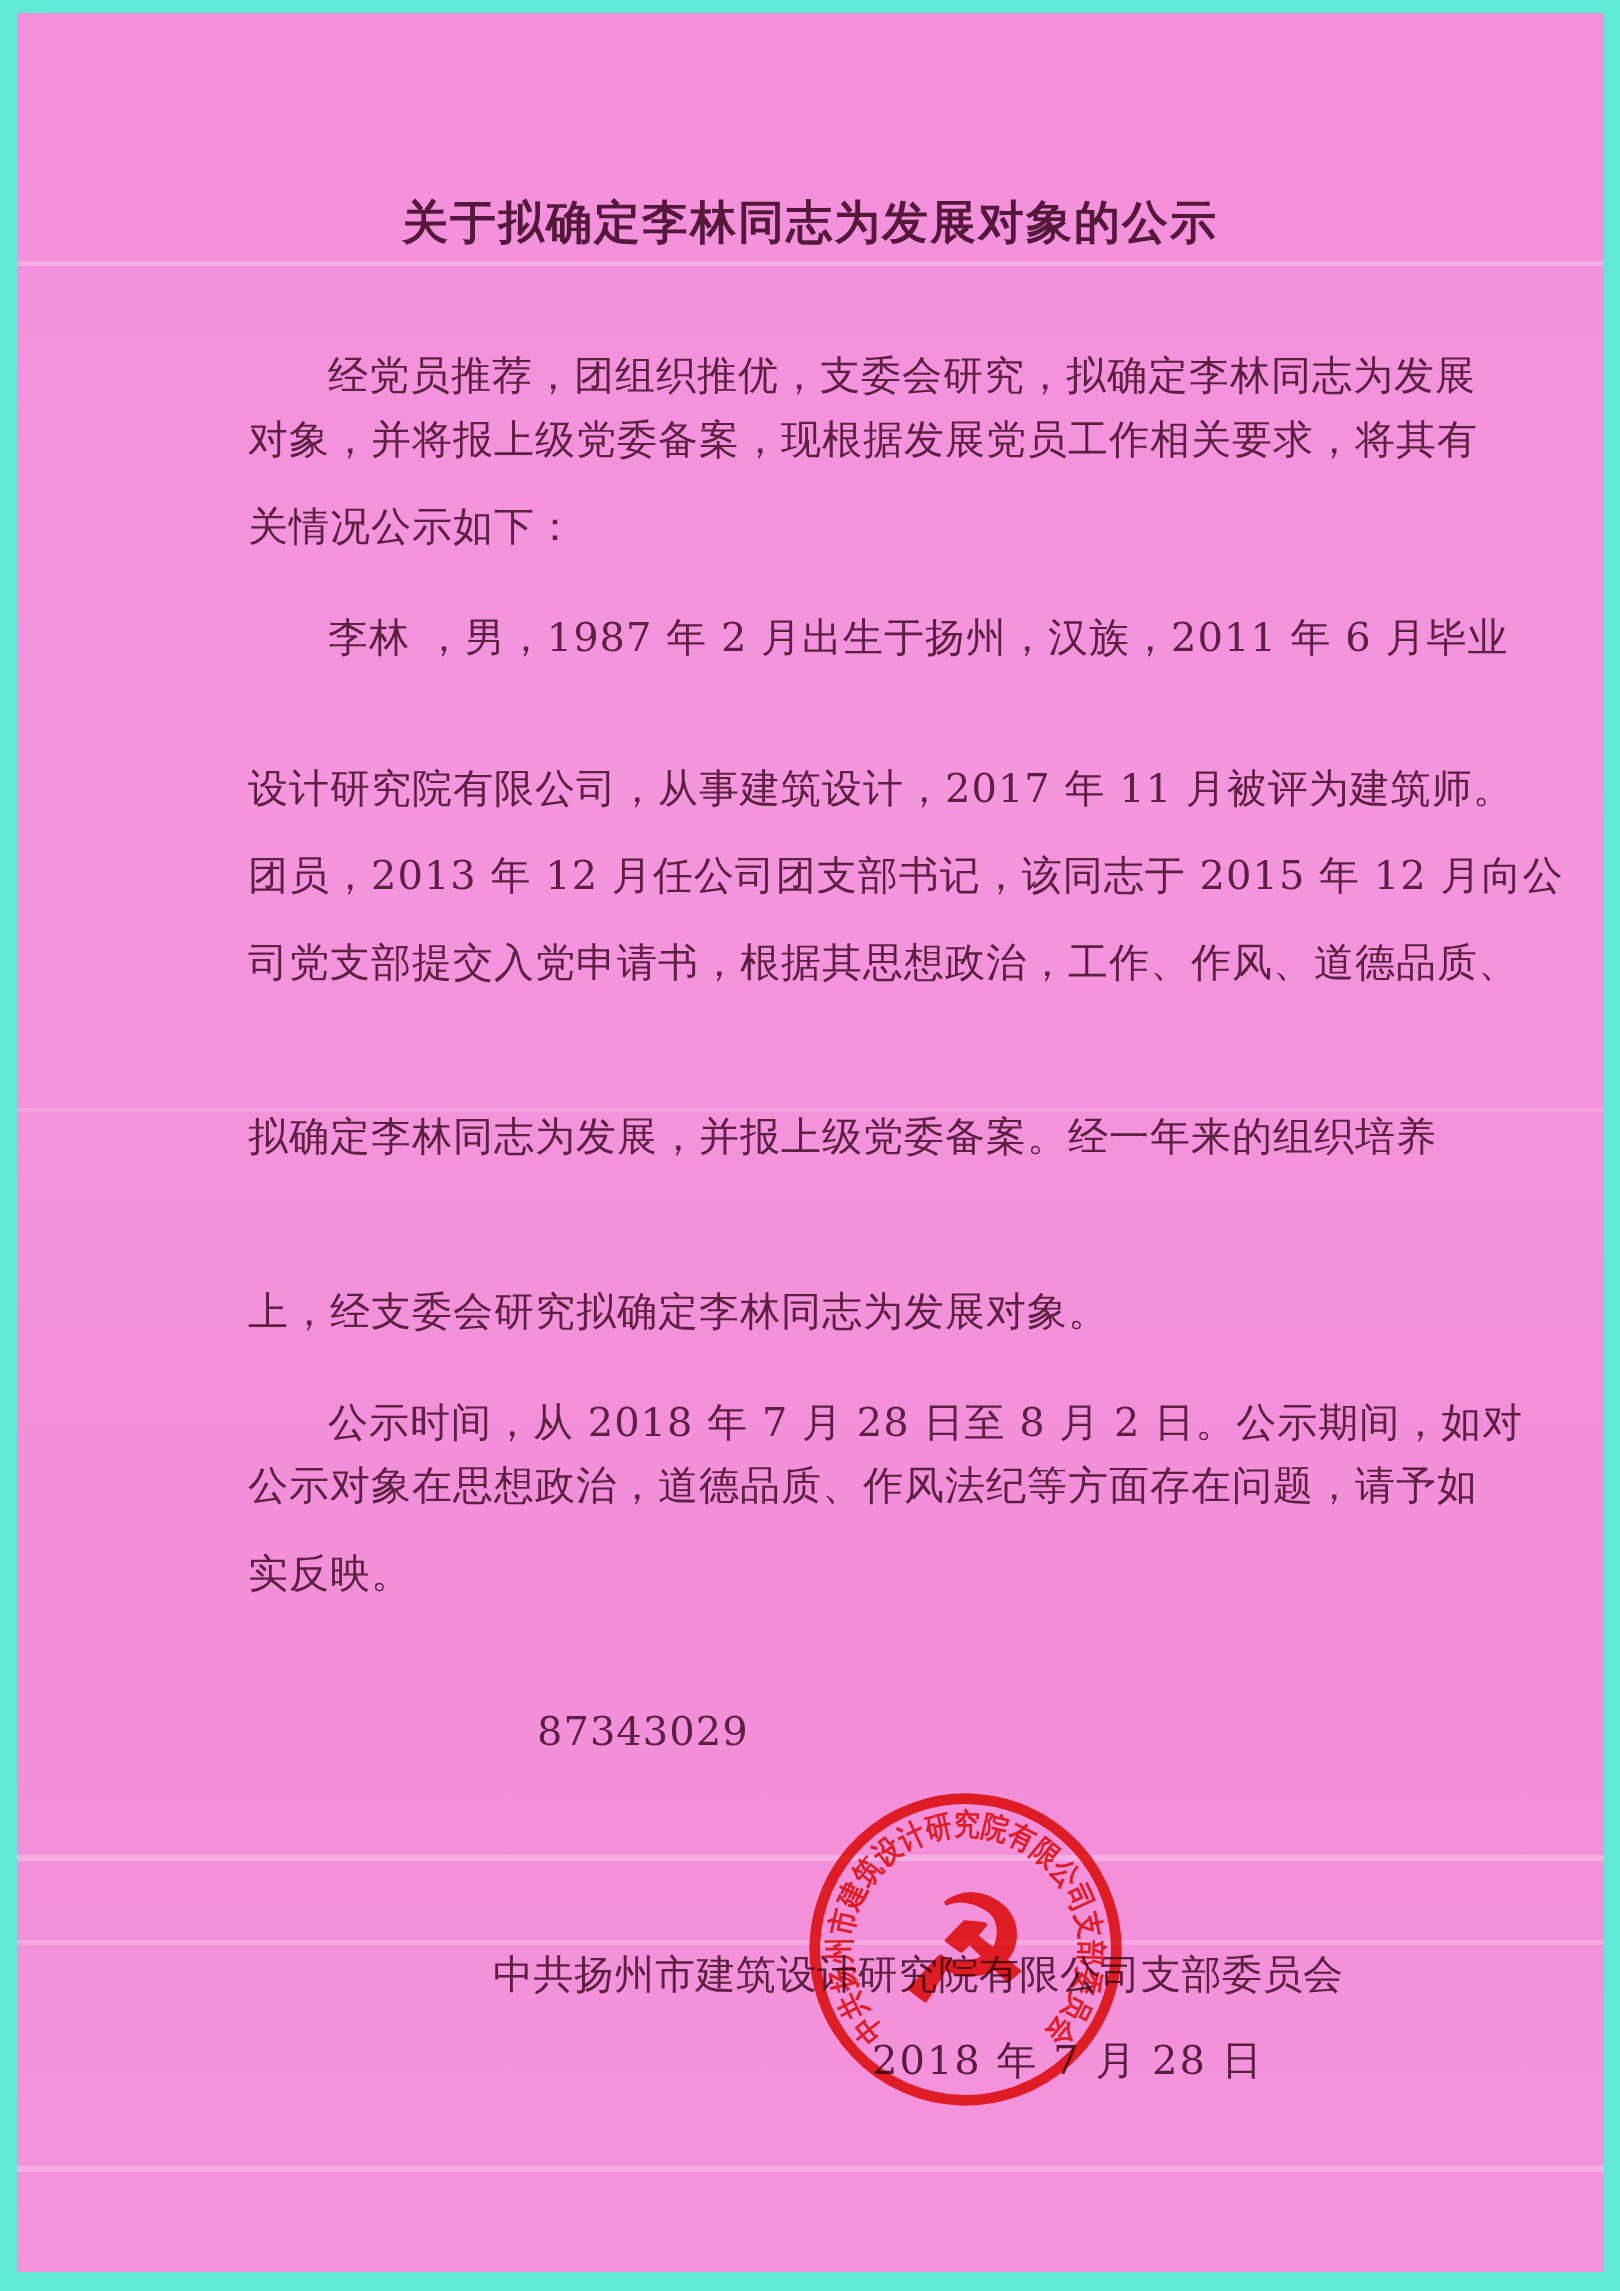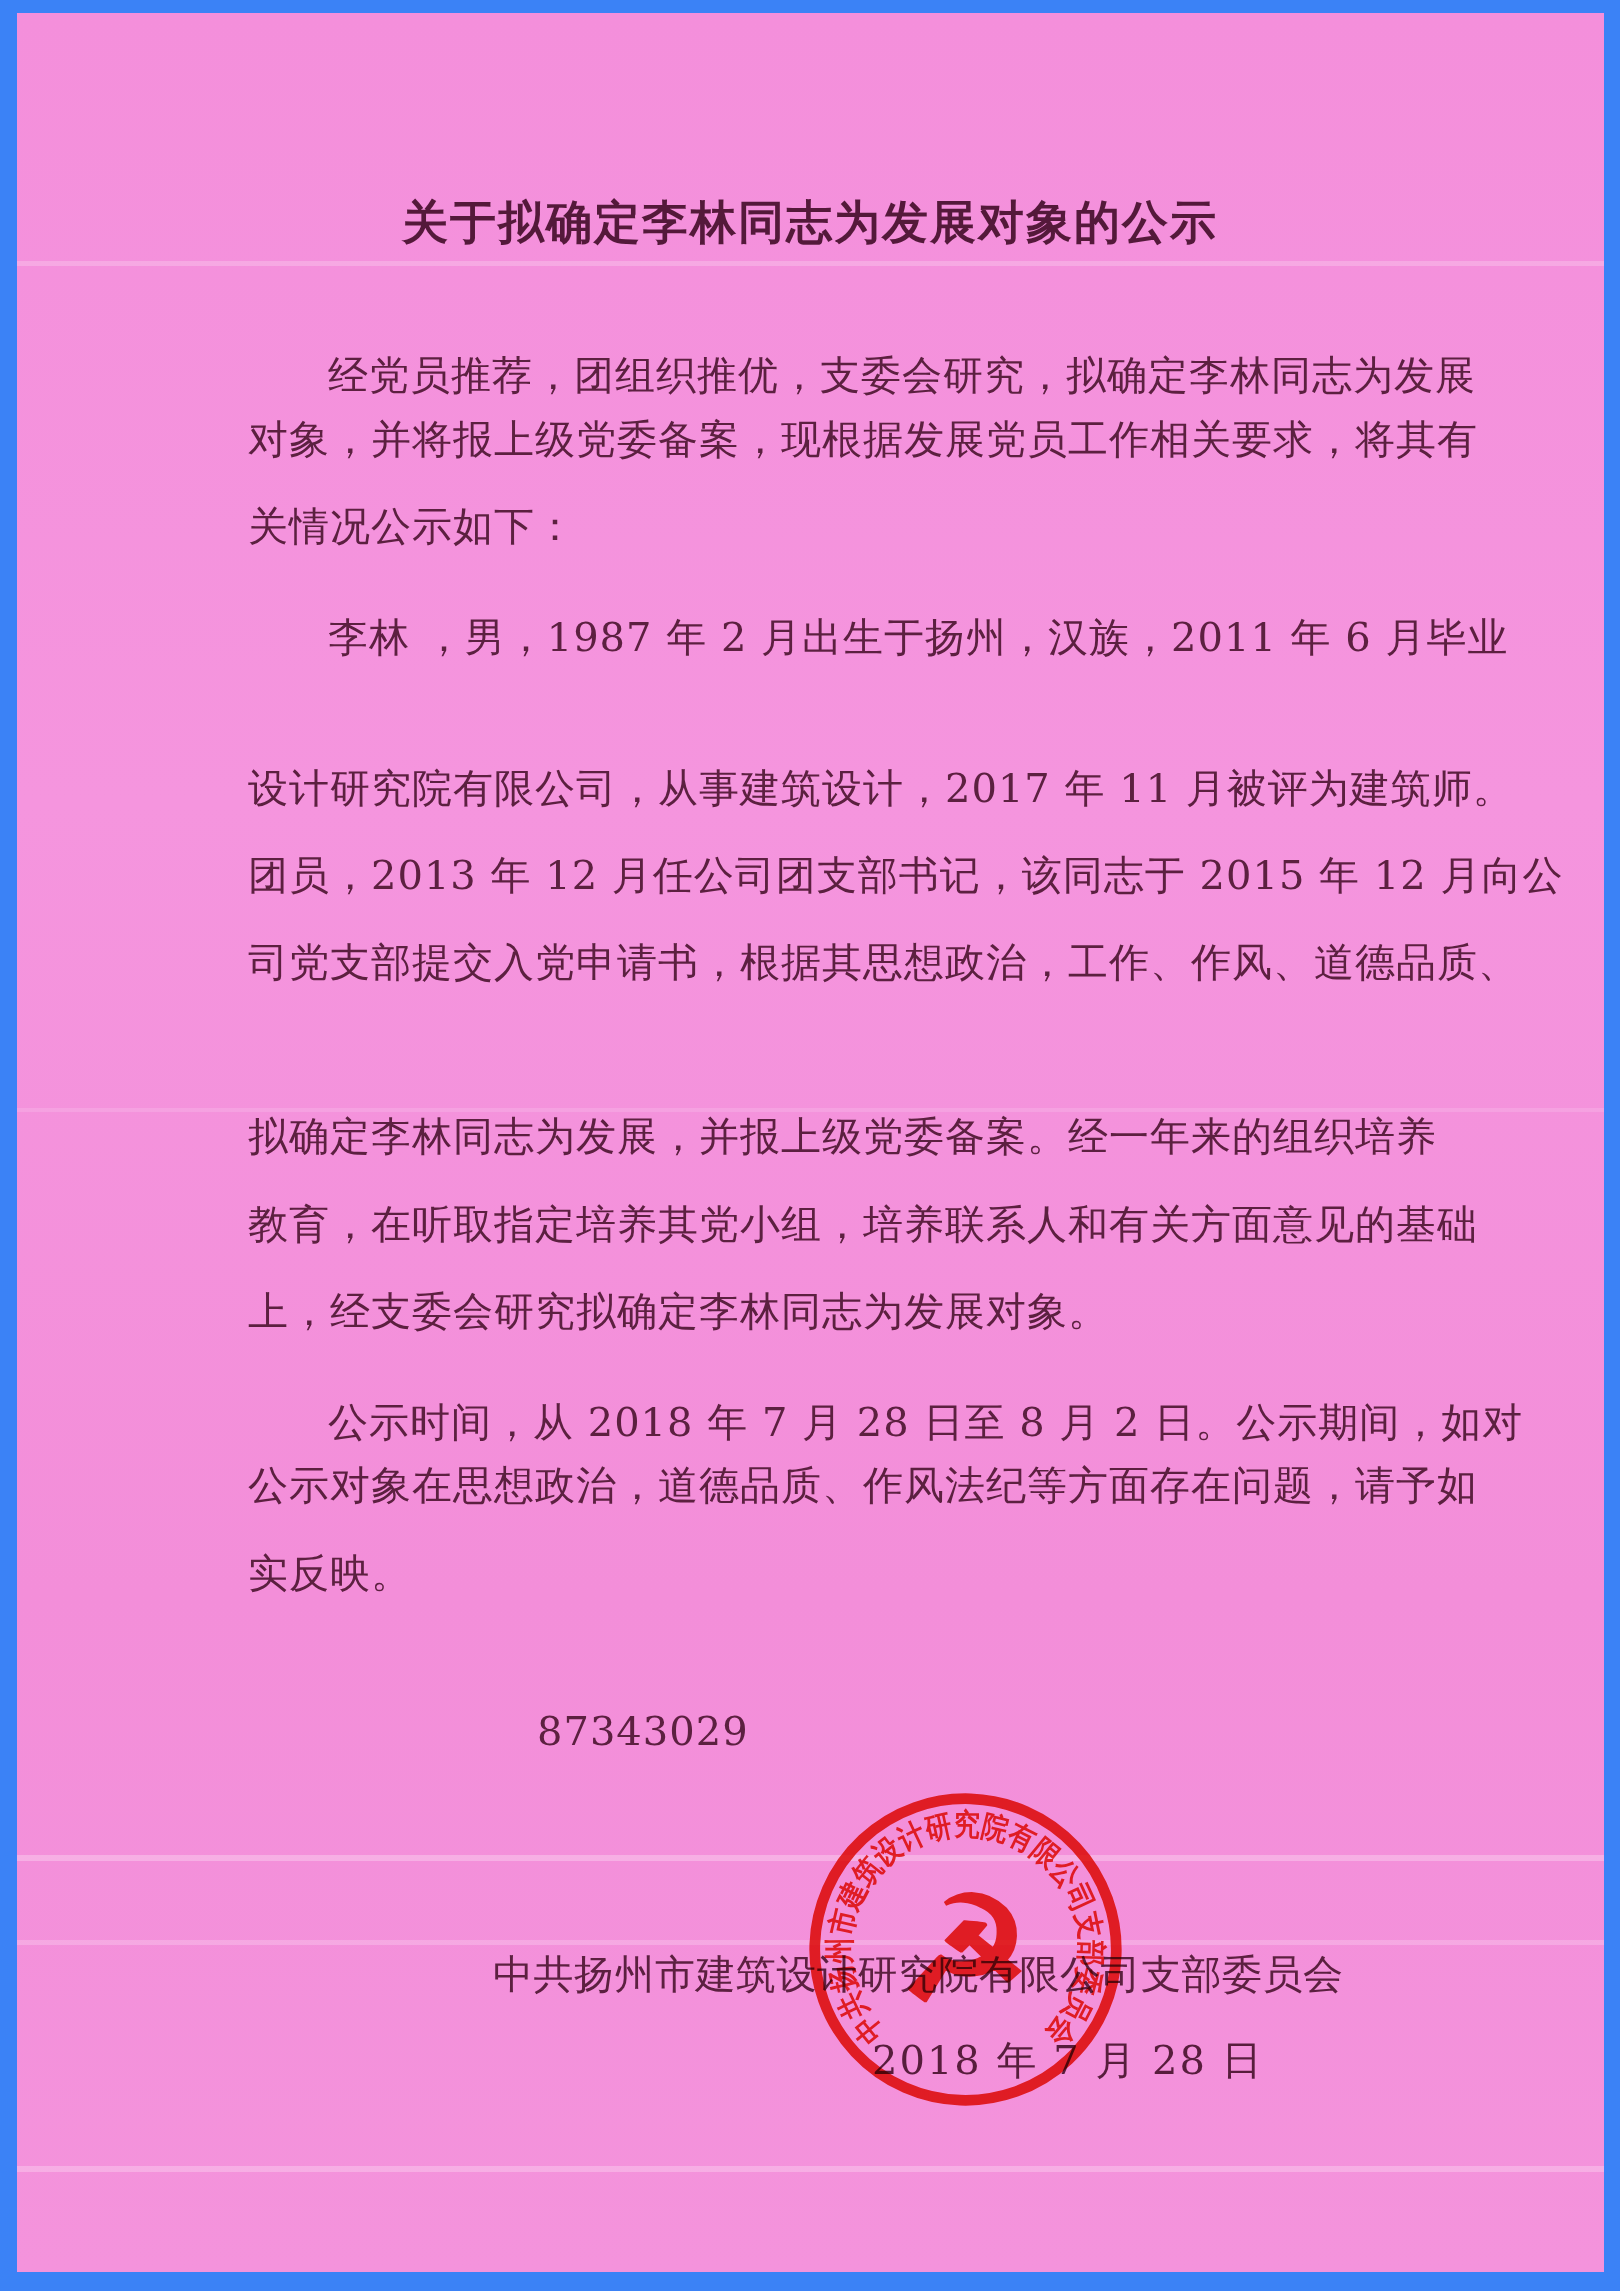--- a/index.html
+++ b/index.html
@@ -1,17 +1,17 @@
 <!DOCTYPE html>
 <html><head>
 <meta charset="utf-8">
 <style>
   html,body{margin:0;padding:0;background:#e8e8e8;}
   .page{
-    position:relative;width:1620px;height:2292px;background:#3b82f6;overflow:hidden;
+    position:relative;width:1620px;height:2292px;background:#5eead4;overflow:hidden;
     font-family:"DejaVu Serif","Liberation Serif",serif;
   }
   .paper{
     position:absolute;left:16.7px;top:12.7px;width:1587px;height:2259px;
     background:linear-gradient(180deg,#f48fdb 0%,#f595de 35%,#f38ed9 70%,#f493dc 100%);
   }
   .streak{position:absolute;left:16.7px;width:1587px;background:#ffffff;pointer-events:none;}
   .s1{top:261px;height:4.9px;opacity:.22;}
   .s2{top:1108px;height:3.9px;opacity:.14;}
   .s3{top:1855px;height:5.9px;opacity:.28;}
@@ -59,21 +59,20 @@
   <div class="doc-title">关于拟确定李林同志为发展对象的公示</div>
 
   <div class="bline ind" style="top:326px">经党员推荐，团组织推优，支委会研究，拟确定李林同志为发展</div>
   <div class="bline ml" style="top:501px">关情况公示如下：</div>
   <div class="bline ml" style="top:414px">对象，并将报上级党委备案，现根据发展党员工作相关要求，将其有</div>
   <div class="bline ind" style="top:588px">李林 ，男，1987 年 2 月出生于扬州，汉族，2011 年 6 月毕业</div>
   <div class="bline ml" style="top:763px">设计研究院有限公司，从事建筑设计，2017 年 11 月被评为建筑师。</div>
   <div class="bline ml" style="top:850px">团员，2013 年 12 月任公司团支部书记，该同志于 2015 年 12 月向公</div>
   <div class="bline ml" style="top:937px">司党支部提交入党申请书，根据其思想政治，工作、作风、道德品质、</div>
   <div class="bline ml" style="top:1111px">拟确定李林同志为发展，并报上级党委备案。经一年来的组织培养</div>
-  <div class="bline ml" style="top:1199px">教育，在听取指定培养其党小组，培养联系人和有关方面意见的基础</div>
   <div class="bline ml" style="top:1286px">上，经支委会研究拟确定李林同志为发展对象。</div>
   <div class="bline ind" style="top:1373px">公示时间，从 2018 年 7 月 28 日至 8 月 2 日。公示期间，如对</div>
   <div class="bline ml" style="top:1460px">公示对象在思想政治，道德品质、作风法纪等方面存在问题，请予如</div>
   <div class="bline ml" style="top:1548px">实反映。</div>
   <div class="bline ph2" style="top:1706px">87343029</div>
 
   <div class="sig">中共扬州市建筑设计研究院有限公司支部委员会</div>
   <div class="date">2018 年 7 月 28 日</div>
 
   <div class="seal">

